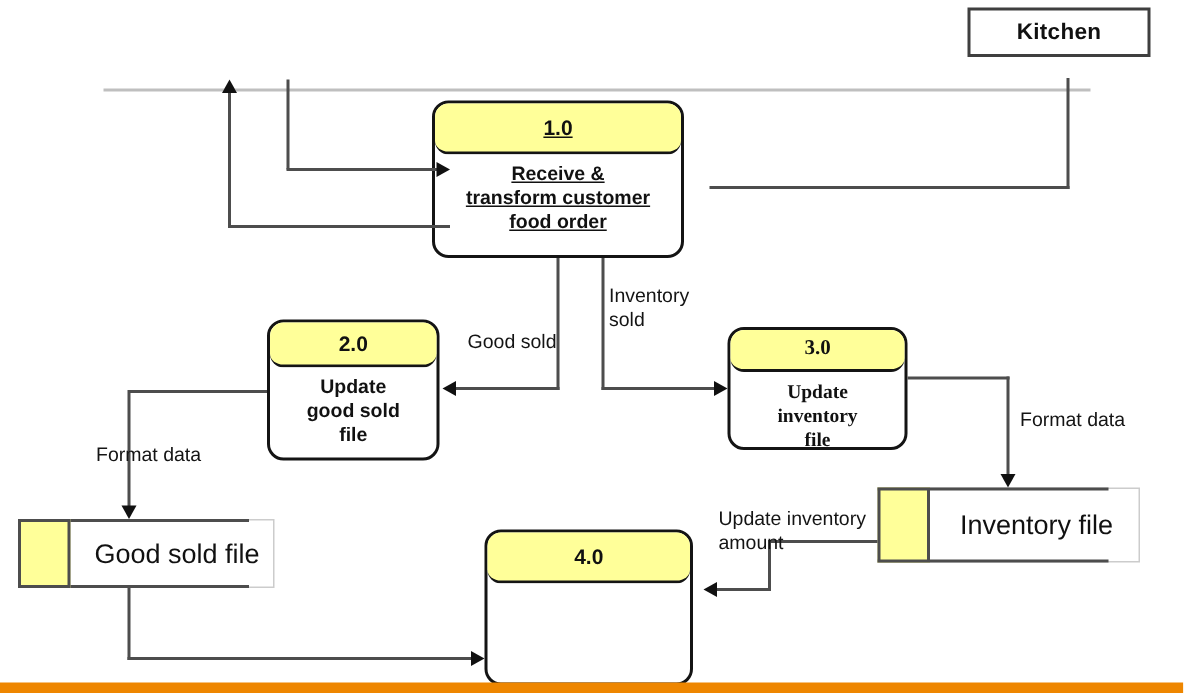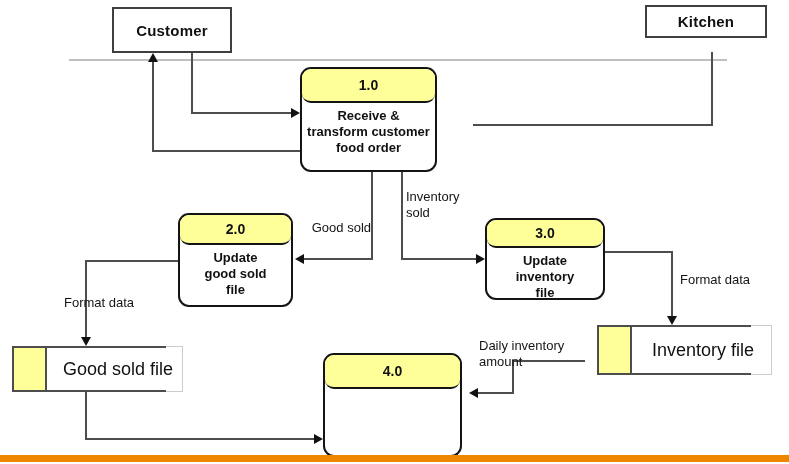--- a/index.html
+++ b/index.html
@@ -65,60 +65,57 @@
   
   .bottom-bar { position:absolute; left:0; top:455px; width:789px; height:7px; background:#ee8600; }
 </style>
 </head>
 <body>
 
 <div class="canvas">
 
   <div class="seg h light" style="left:69px; top:59px; width:658px;"></div>
 
-  <div class="entity" style="left:112px; top:7px; width:120px; height:46px;">
-    <span>Customer</span>
-  </div>
   <div class="entity" style="left:645px; top:5px; width:122px; height:33px;">
     <span>Kitchen</span>
   </div>
 
-  <div class="process" style="left:300px; top:67px; width:137px; height:105px;">
+  <div class="process" style="left:288px; top:67px; width:168px; height:105px;text-decoration:underline;">
     <div class="process-header" style="height:32px;">1.0</div>
     <div class="process-body" style="height:65px;">Receive &amp;
 transform customer
 food order</div>
   </div>
 
   <div class="process" style="left:178px; top:213px; width:115px; height:94px;">
     <div class="process-header" style="height:28px;">2.0</div>
     <div class="process-body" style="height:58px;">Update
 good sold
 file</div>
   </div>
 
-  <div class="process" style="left:485px; top:218px; width:120px; height:82px;">
+  <div class="process" style="left:485px; top:218px; width:120px; height:82px;font-family:Liberation Serif, serif;">
     <div class="process-header" style="height:26px;">3.0</div>
     <div class="process-body" style="height:50px;">Update
 inventory
 file</div>
   </div>
 
   <div class="process" style="left:323px; top:353px; width:139px; height:104px;">
     <div class="process-header" style="height:32px;">4.0</div>
   </div>
 
   <div class="store" style="left:12px; top:346px; width:171px; height:46px;">
     <div class="bar-top" style="width:154px;"></div>
     <div class="bar-bottom" style="width:154px;"></div>
     <div class="square"></div>
     <div class="store-label" style="left:50px;text-align:center;">Good sold file</div>
   </div>
 
-  <div class="store" style="left:585px; top:325px; width:175px; height:50px;margin-left:12px;">
+  <div class="store" style="left:585px; top:325px; width:175px; height:50px;">
     <div class="bar-top" style="width:154px;"></div>
     <div class="bar-bottom" style="width:154px;"></div>
     <div class="square"></div>
     <div class="store-label" style="left:54px;">Inventory file</div>
   </div>
 
   <div class="seg v" style="left:191px; top:53px; height:60px;"></div>
   <div class="seg h" style="left:191px; top:112px; width:101px;"></div>
   <div class="arrow right" style="left:291px; top:108px;"></div>
 
@@ -151,18 +148,18 @@
   <div class="flow-label" style="left:680px; top:272px;">Format data</div>
 
   <div class="seg v" style="left:85px; top:392px; height:48px;"></div>
   <div class="seg h" style="left:85px; top:438px; width:230px;"></div>
   <div class="arrow right" style="left:314px; top:434px;"></div>
 
   <div class="seg h" style="left:513px; top:360px; width:72px;"></div>
   <div class="seg v" style="left:512px; top:360px; height:34px;"></div>
   <div class="seg h" style="left:478px; top:392px; width:36px;"></div>
   <div class="arrow left" style="left:469px; top:388px;"></div>
-  <div class="flow-label" style="left:479px; top:338px;">Daily inventory
+  <div class="flow-label" style="left:479px; top:338px;">Update inventory
 amount</div>
 
   <div class="bottom-bar"></div>
 
 </div>
 
 </body></html>

